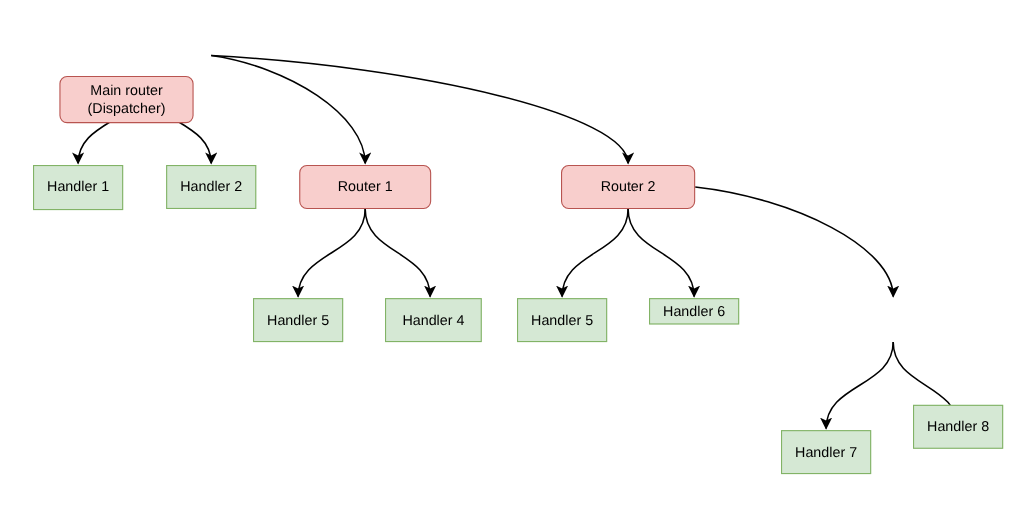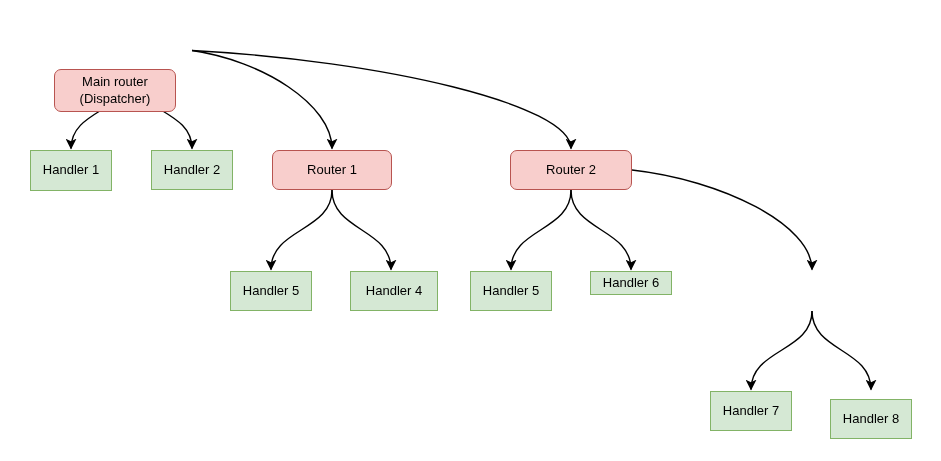--- a/index.html
+++ b/index.html
@@ -43,21 +43,21 @@
   #node-handler1 { left: 30px;  top: 150px; width: 82px;  height: 41px; }
   #node-handler2 { left: 151px; top: 150px; width: 82px;  height: 40px; }
   #node-router1  { left: 272px; top: 150px; width: 120px; height: 40px; }
   #node-router2  { left: 510px; top: 150px; width: 122px; height: 40px; }
   #node-handler3 { left: 230px; top: 271px; width: 82px;  height: 40px; }
   #node-handler4 { left: 350px; top: 271px; width: 88px;  height: 40px; }
   #node-handler5 { left: 470px; top: 271px; width: 82px;  height: 40px; }
   #node-handler6 { left: 590px; top: 271px; width: 82px;  height: 24px; }
   #node-router3  { left: 752px; top: 271px; width: 120px; height: 40px; }
   #node-handler7 { left: 710px; top: 391px; width: 82px;  height: 40px; }
-  #node-handler8 { left: 830px; top: 399px; width: 82px;  height: 40px; }
+  #node-handler8 { left: 830px; top: 368px; width: 82px;  height: 40px; }
 </style>
 </head>
 <body>
 
 <div class="canvas" style="--bg: #ffffff; --router-fill: #f8cecc; --router-stroke: #b85450; --handler-fill: #d5e8d4; --handler-stroke: #82b366; --text: #000000;">
   <svg id="edges" width="941" height="461" viewBox="0 0 941 461" xmlns="http://www.w3.org/2000/svg">
     <defs>
       <marker id="arrow" viewBox="0 0 10 10" refX="9" refY="5" markerWidth="11" markerHeight="11" markerUnits="userSpaceOnUse" orient="auto">
         <path d="M 0 0 L 10 5 L 0 10 L 2.5 5 Z" fill="#000000"></path>
       </marker>

